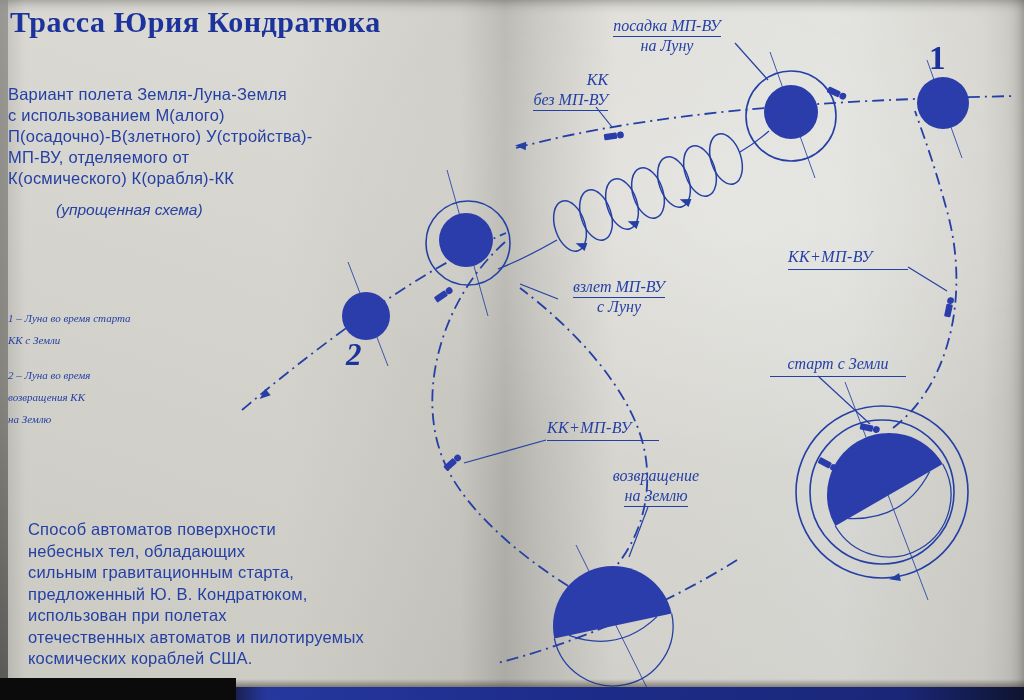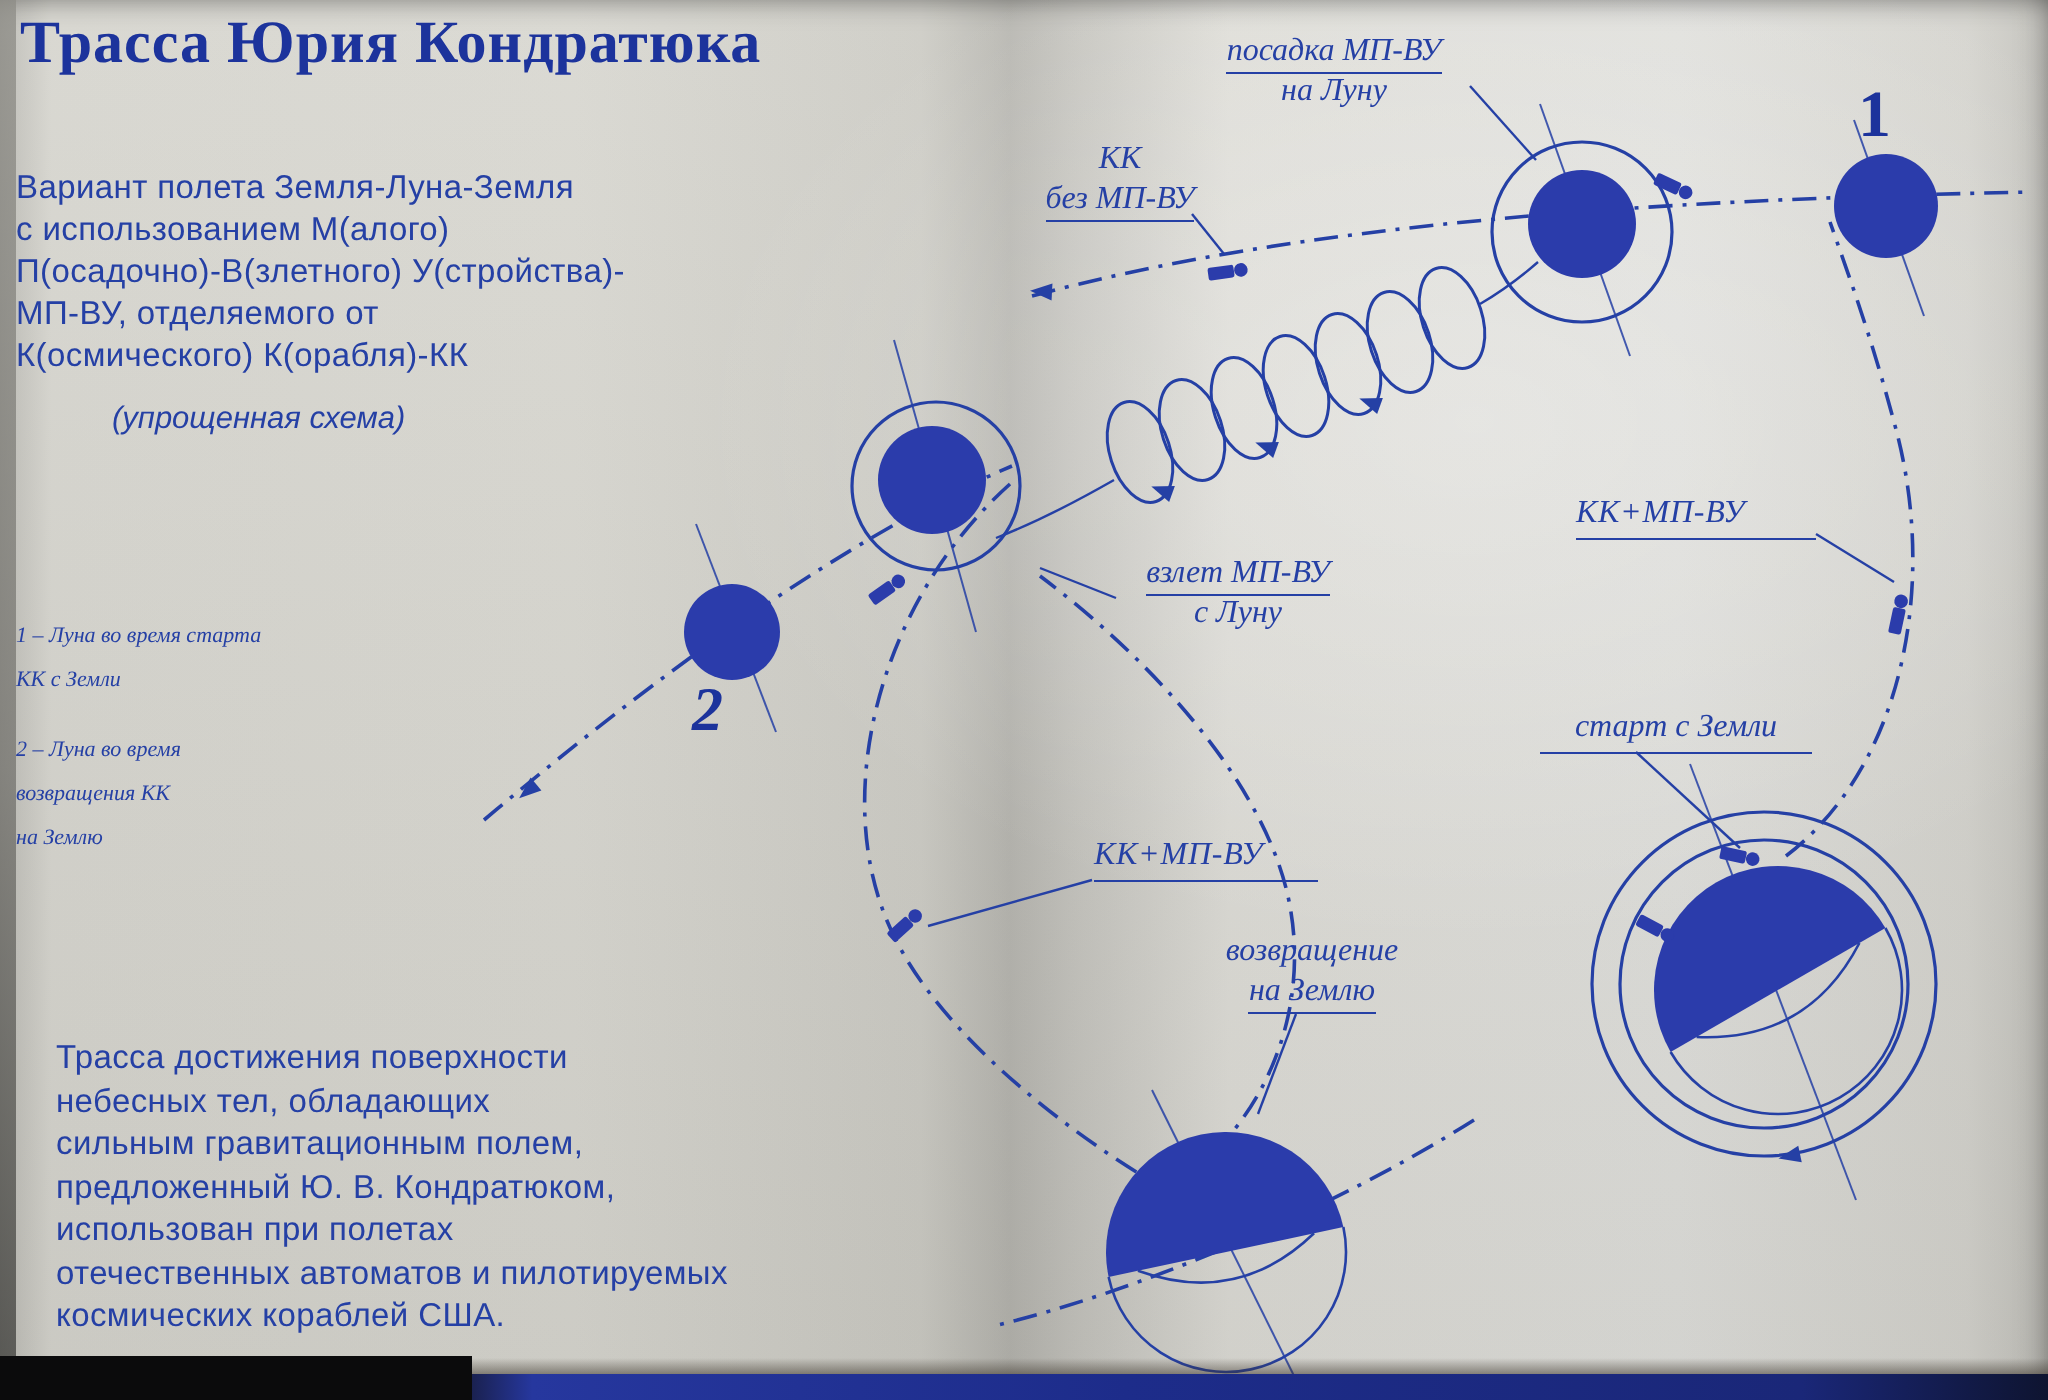--- a/index.html
+++ b/index.html
@@ -183,35 +183,35 @@
       <div class="indent">КК с Земли</div>
     </div>
     <div class="legend-item">
       <div>2 – Луна во время</div>
       <div class="indent">возвращения КК</div>
       <div class="indent">на Землю</div>
     </div>
   </div>
 
   <div class="txt footer">
-    <div>Трасса достижения поверхности</div>
+    <div>Способ автоматов поверхности</div>
     <div>небесных тел, обладающих</div>
-    <div>сильным гравитационным полем,</div>
+    <div>сильным гравитационным старта,</div>
     <div>предложенный Ю. В. Кондратюком,</div>
     <div>использован при полетах</div>
     <div>отечественных автоматов и пилотируемых</div>
     <div>космических кораблей США.</div>
   </div>
 
   <div class="dlabel" style="left:588px;top:16px;width:158px;">
     <span class="ul">посадка МП-ВУ</span><br>
     <span>на Луну</span>
   </div>
 
-  <div class="dlabel" style="left:512px;top:70px;width:96px;">
+  <div class="dlabel" style="left:512px;top:70px;width:96px;text-align:right;">
     <span>КК</span><br>
     <span class="ul">без МП-ВУ</span>
   </div>
 
   <div class="dnum" style="left:929px;top:40px;font-size:33px;">1</div>
 
   <div class="dlabel ulwide" style="left:788px;top:247px;width:120px;text-align:left;letter-spacing:.4px;">КК+МП-ВУ</div>
 
   <div class="dlabel" style="left:558px;top:277px;width:122px;">
     <span class="ul">взлет МП-ВУ</span><br>

